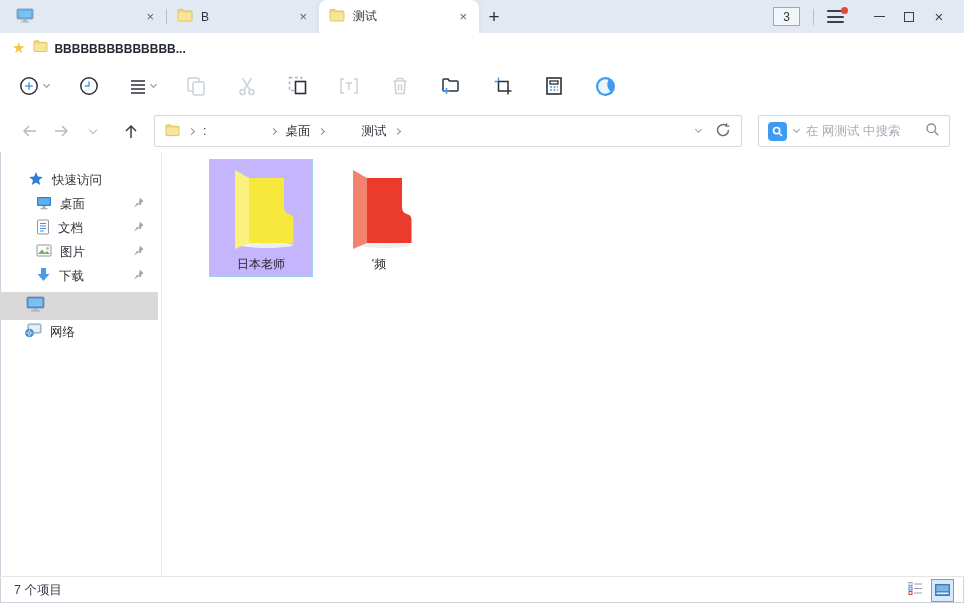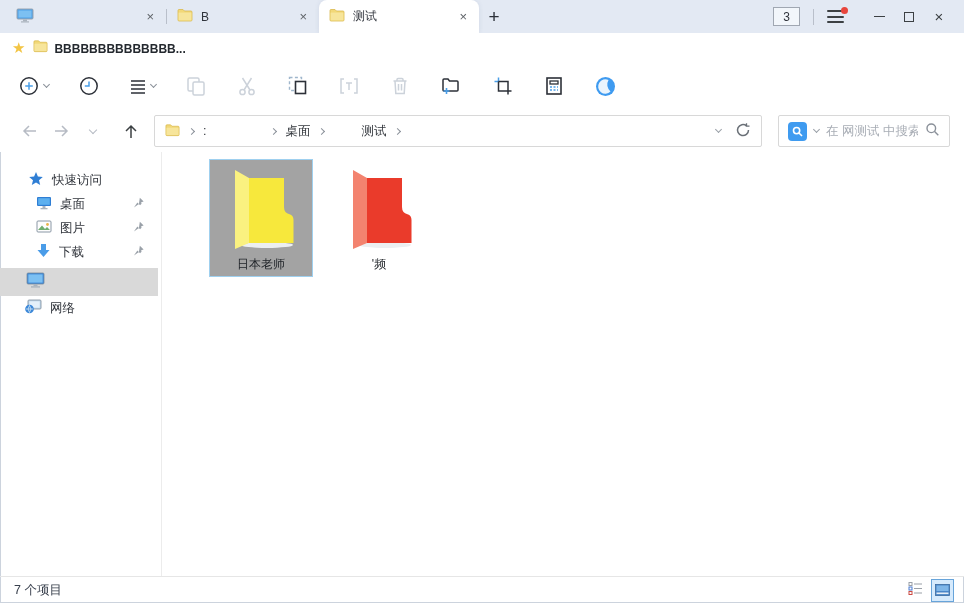--- a/index.html
+++ b/index.html
@@ -44,39 +44,39 @@
   .chev { display: inline-block; width: 6px; height: 6px; border-right: 1.4px solid #8a9099; border-bottom: 1.4px solid #8a9099; transform: rotate(45deg); margin-top: -3px; }
   .chev.right { transform: rotate(-45deg); margin-top: 0; }
   .chev.small { width: 5px; height: 5px; }
 
   
   .addressrow { height: 42px; display: flex; align-items: center; padding: 0 14px 0 16px; gap: 6px; flex-shrink: 0; background: #fff; }
   .nav-btn { width: 26px; display: flex; align-items: center; justify-content: center; }
   .breadcrumb-box { flex: 1; height: 32px; border: 1px solid #d8d8d8; border-radius: 2px; display: flex; align-items: center; padding: 0 10px; gap: 9px; margin: 0 10px 0 4px; font-size: 12.5px; color: #33373d; }
   .crumb { white-space: nowrap; }
   .bc-right { margin-left: auto; display: flex; align-items: center; gap: 14px; }
-  .search-box { width: 172px; height: 32px; border: 1px solid #d8d8d8; border-radius: 2px; display: flex; align-items: center; padding: 0 9px; gap: 7px; }
+  .search-box { width: 192px; height: 32px; border: 1px solid #d8d8d8; border-radius: 2px; display: flex; align-items: center; padding: 0 9px; gap: 7px; }
   .search-engine { width: 19px; height: 19px; border-radius: 4px; background: #3f9bf0; display: flex; align-items: center; justify-content: center; flex-shrink: 0; }
   .search-ph { font-size: 12.5px; color: #a8adb5; white-space: nowrap; overflow: hidden; flex: 1; }
 
   
   .main { flex: 1; display: flex; min-height: 0; gap: 32px; }
   .sidebar { width: 162px; border-right: 1px solid #ececec; padding-top: 16px; flex-shrink: 0; }
   .side-item { height: 24px; display: flex; align-items: center; gap: 8px; font-size: 12.5px; color: #2f333a; padding-left: 28px; padding-right: 10px; }
   .side-item.child { padding-left: 36px; }
   .side-item.root2 { padding-left: 24px; }
   .side-item .pin { margin-left: auto; margin-right: 6px; }
   .side-item.selected { height: 28px; background: #d9d9d9; margin: 4px 3px 0 0; padding-left: 26px; }
   .side-item.net { }
   .side-label { white-space: nowrap; }
 
   
   .content { position: relative; flex: 1; background: #fff; }
   .folder-item { position: absolute; width: 104px; height: 118px; display: flex; flex-direction: column; align-items: center; padding-top: 5px; border: 1px solid transparent; }
-  .folder-item.selected { border-color: #9fd0ef; background: #a3a3a3; }
+  .folder-item.selected { border-color: #9fd0ef; background: #c4b5fd; }
   .folder-label { font-size: 12px; color: #1f2328; margin-top: 1px; white-space: nowrap; }
 
   
   .statusbar { height: 27px; border-top: 1px solid #e6e6e6; display: flex; align-items: center; padding: 0 10px 0 14px; font-size: 12.5px; color: #39404d; flex-shrink: 0; }
   .sb-right { margin-left: auto; display: flex; align-items: center; gap: 8px; }
   .view-thumb { width: 23px; height: 23px; border: 1px solid #67a4da; background: #d6eafc; display: flex; align-items: center; justify-content: center; }
 </style>
 </head>
 <body>
 
@@ -313,20 +313,34 @@
         </span>
         <span class="side-label">桌面</span>
         <span class="pin">
           <svg width="12" height="12" viewBox="0 0 12 12">
               <path d="M7.2 0.8 L11.2 4.8 L8.6 5.4 L9 7 L7.4 8.6 L4.6 5.8 L1 11 L6.2 7.4 Z" fill="#9aa1a9" transform="scale(0.95)"></path>
             </svg>
         </span>
       </div>
       <div class="side-item child">
         <span>
+          <svg width="14" height="16" viewBox="0 0 14 16">
+              <rect x="1.5" y="1" width="11" height="14" rx="1" fill="#fdfdfd" stroke="#8a97a5" stroke-width="1"></rect>
+              <path d="M4 4.5 H10 M4 7 H10 M4 9.5 H10 M4 12 H8" stroke="#4a90d9" stroke-width="1.1"></path>
+            </svg>
+        </span>
+        <span class="side-label">文档</span>
+        <span class="pin">
+          <svg width="12" height="12" viewBox="0 0 12 12">
+              <path d="M7.2 0.8 L11.2 4.8 L8.6 5.4 L9 7 L7.4 8.6 L4.6 5.8 L1 11 L6.2 7.4 Z" fill="#9aa1a9" transform="scale(0.95)"></path>
+            </svg>
+        </span>
+      </div>
+      <div class="side-item child">
+        <span>
           <svg width="16" height="13" viewBox="0 0 16 13">
               <rect x="1" y="1" width="14" height="11" rx="1" fill="#fdfdfd" stroke="#8a97a5" stroke-width="1"></rect>
               <path d="M2 10 L6 5.5 L9 9 L11 7 L14 10 Z" fill="#6fae6f"></path>
               <circle cx="11.5" cy="4.5" r="1.4" fill="#e8b44a"></circle>
             </svg>
         </span>
         <span class="side-label">图片</span>
         <span class="pin">
           <svg width="12" height="12" viewBox="0 0 12 12">
               <path d="M7.2 0.8 L11.2 4.8 L8.6 5.4 L9 7 L7.4 8.6 L4.6 5.8 L1 11 L6.2 7.4 Z" fill="#9aa1a9" transform="scale(0.95)"></path>

